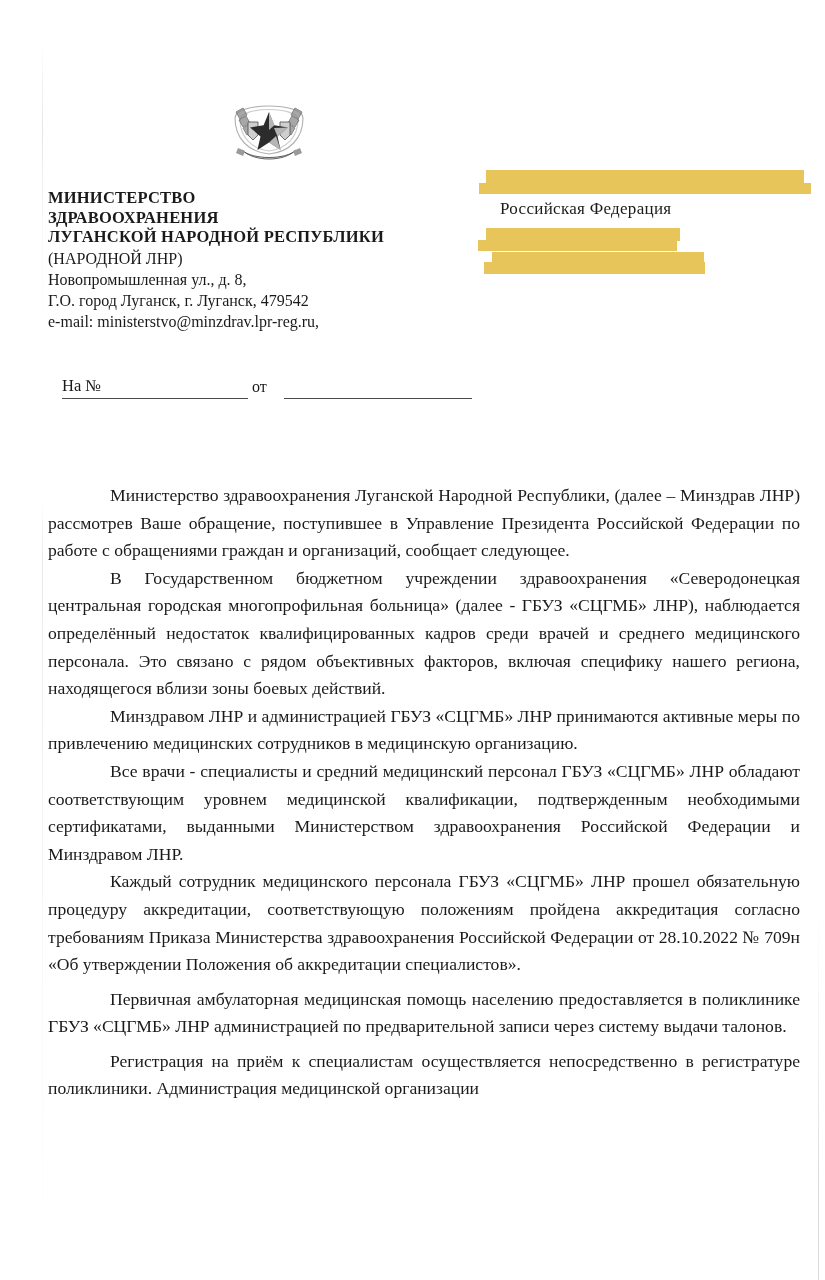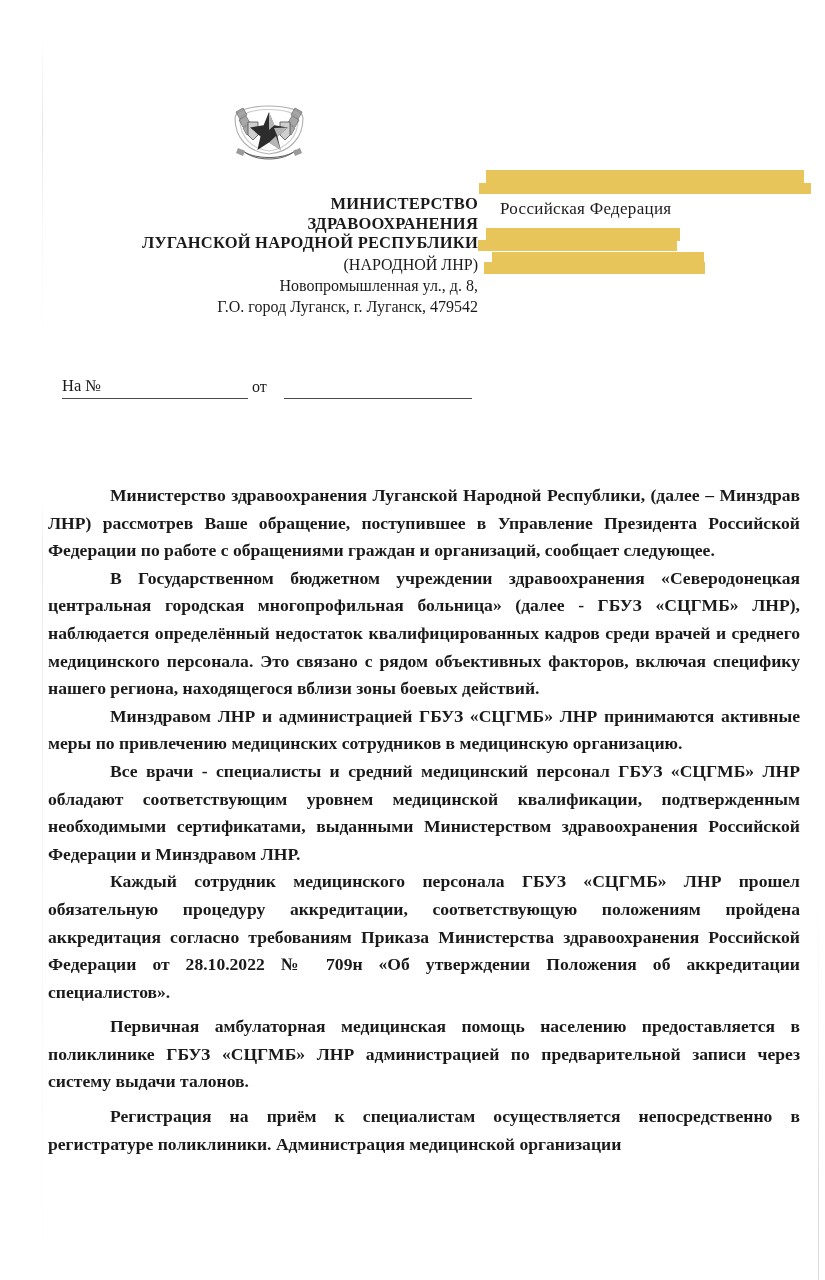--- a/index.html
+++ b/index.html
@@ -56,23 +56,23 @@
     top: 94px;
     width: 86px;
     height: 74px;
   }
   .emblem svg { display: block; width: 86px; height: 74px; }
 
   
   .letterhead {
     position: absolute;
     left: 48px;
-    top: 194px;
+    top: 188px;
     width: 430px;
-    text-align: right;
+    text-align: left;
   }
   .lh-org {
     font-weight: bold;
     font-size: 16.5px;
     line-height: 19.5px;
     letter-spacing: 0.2px;
   }
   .lh-short {
     font-size: 16px;
     line-height: 21px;
@@ -165,21 +165,20 @@
     top: 482px;
     width: 752px;
     font-size: 17.6px;
     line-height: 27.6px;
     text-align: justify;
     text-justify: inter-word;
   }
   .body p {
     margin: 0 0 0 0;
     text-indent: 62px;
-    font-weight: bold;
   }
   .body p.gap {
     margin-top: 7px;
   }
 </style>
 </head>
 <body>
 
 <div class="page">
 
@@ -229,20 +228,21 @@
   <div class="letterhead">
     <div class="lh-org">
       <div>МИНИСТЕРСТВО</div>
       <div>ЗДРАВООХРАНЕНИЯ</div>
       <div>ЛУГАНСКОЙ НАРОДНОЙ РЕСПУБЛИКИ</div>
     </div>
     <div class="lh-short">(НАРОДНОЙ ЛНР)</div>
     <div class="lh-addr">
       <div>Новопромышленная ул., д. 8,</div>
       <div>Г.О. город Луганск, г. Луганск, 479542</div>
+      <div>e-mail: ministerstvo@minzdrav.lpr-reg.ru,</div>
     </div>
   </div>
 
   <div class="refblock">
     <div class="ref-row2">
       <span class="ref-na">На №</span>
       <span class="ref-ot">от</span>
       <span class="rule rule-3"></span>
       <span class="rule rule-4"></span>
     </div>

